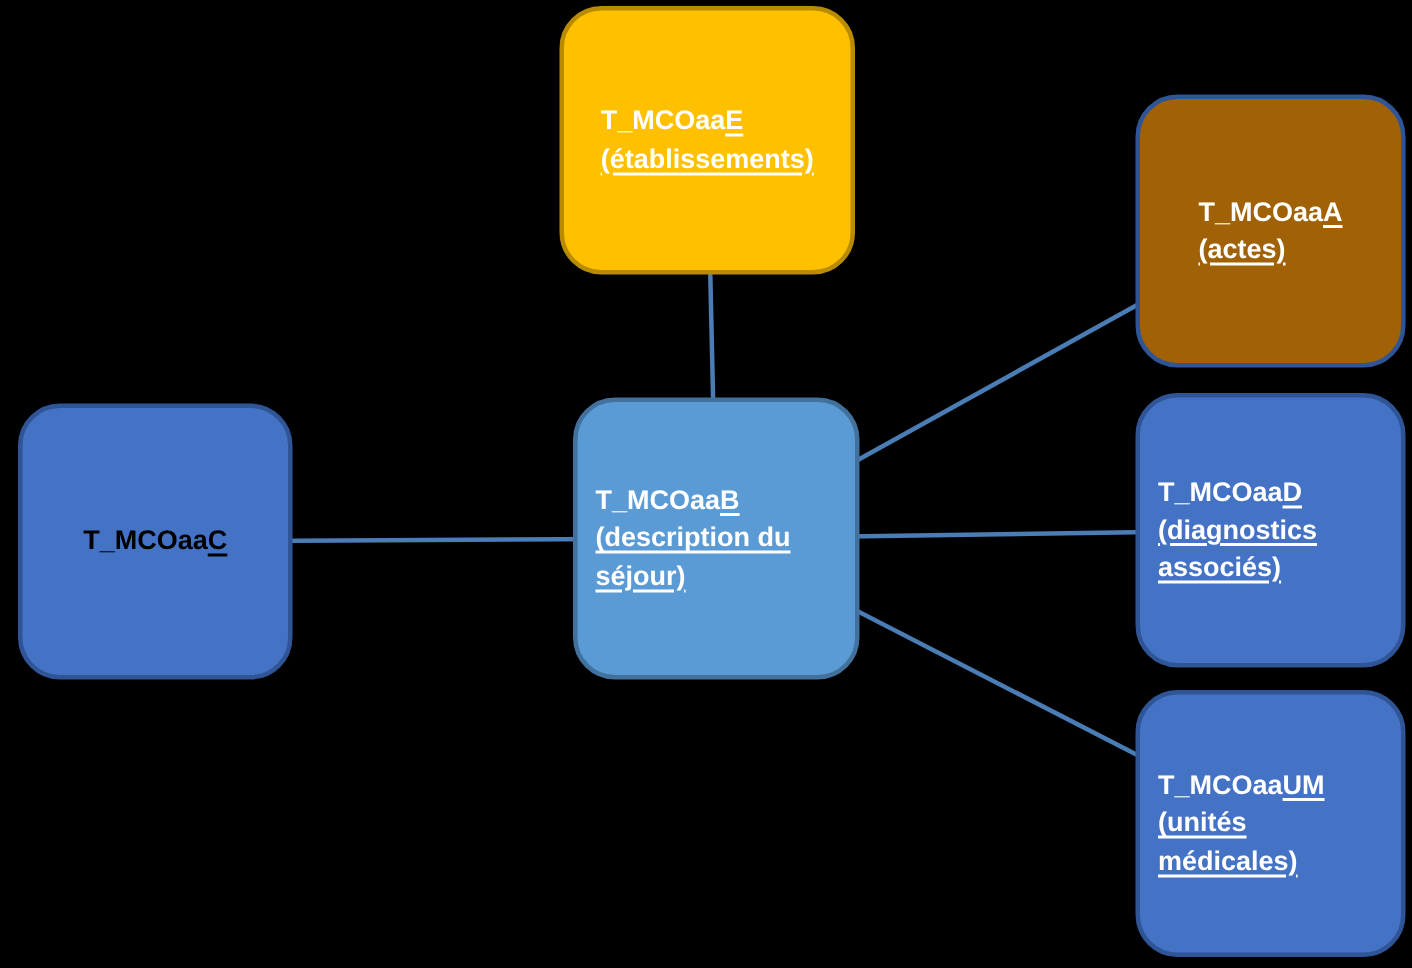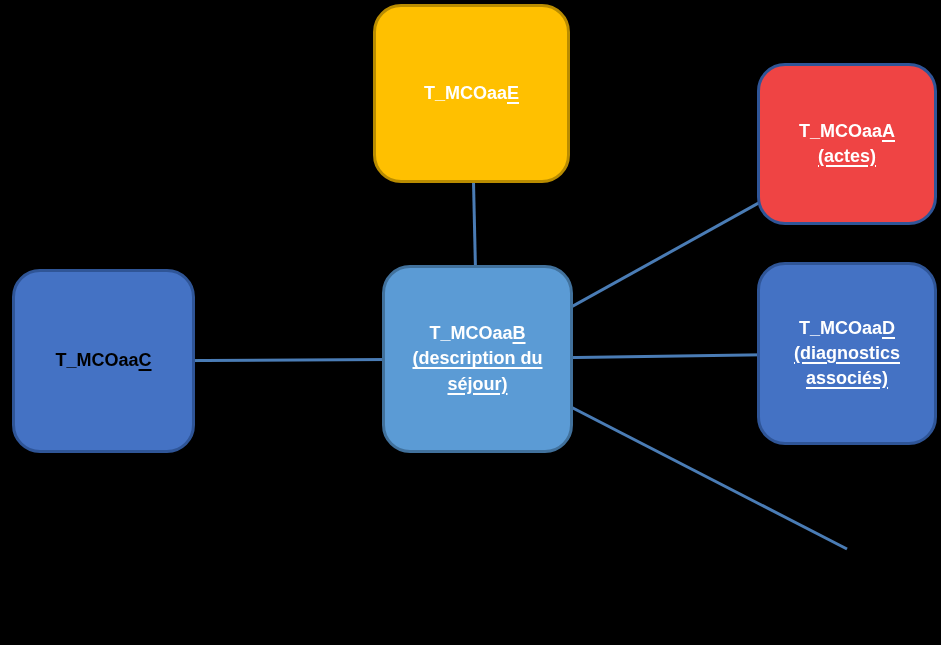--- a/index.html
+++ b/index.html
@@ -23,21 +23,21 @@
   }
   .node {
     position: absolute;
     z-index: 1;
     box-sizing: border-box;
     border: 3px solid #000;
     border-radius: 28px;
     display: flex;
     align-items: center;
     justify-content: center;
-    text-align: center;
+    text-align: left;
     padding: 22px 12px;
   }
   .node .label {
     color: #ffffff;
     font-weight: bold;
     font-size: 18px;
     line-height: 1.4;
   }
   .u {
     text-decoration: underline;
@@ -51,27 +51,30 @@
 <div class="canvas" style="background: rgb(0, 0, 0);">
   <svg class="edges" xmlns="http://www.w3.org/2000/svg">
       <line x1="477.5" y1="359" x2="471.5" y2="93.5" stroke="#4a7cb5" stroke-width="3"></line>
       <line x1="477.5" y1="359" x2="103.5" y2="361" stroke="#4a7cb5" stroke-width="3"></line>
       <line x1="477.5" y1="359" x2="847" y2="154" stroke="#4a7cb5" stroke-width="3"></line>
       <line x1="477.5" y1="359" x2="847" y2="353.5" stroke="#4a7cb5" stroke-width="3"></line>
       <line x1="477.5" y1="359" x2="847" y2="549" stroke="#4a7cb5" stroke-width="3"></line>
     </svg>
 
 <div class="node" style="left: 373px; top: 4px; width: 197px; height: 179px; background: rgb(255, 192, 0); border-color: rgb(185, 140, 0);">
-      <div class="label" style="color: rgb(255, 255, 255);"><span>T_MCOaa<span class="u">E</span></span><br></div>
+      <div class="label" style="color: rgb(255, 255, 255);"><span>T_MCOaa<span class="u">E</span></span><br><span class="u">(établissements)</span></div>
     </div>
-    <div class="node" style="left: 757px; top: 63px; width: 180px; height: 162px; background: #ef4444; border-color: rgb(47, 85, 151);">
+    <div class="node" style="left: 757px; top: 63px; width: 180px; height: 182px; background: #a16207; border-color: rgb(47, 85, 151);">
       <div class="label" style="color: rgb(255, 255, 255);"><span>T_MCOaa<span class="u">A</span></span><br><span class="u">(actes)</span></div>
     </div>
     <div class="node" style="left: 12px; top: 269px; width: 183px; height: 184px; background: rgb(68, 114, 196); border-color: rgb(47, 85, 151);">
       <div class="label" style="color: #000000;"><span>T_MCOaa<span class="u">C</span></span><br></div>
     </div>
     <div class="node" style="left: 382px; top: 265px; width: 191px; height: 188px; background: rgb(91, 155, 213); border-color: rgb(65, 113, 156);">
       <div class="label" style="color: rgb(255, 255, 255);"><span>T_MCOaa<span class="u">B</span></span><br><span class="u">(description du séjour)</span></div>
     </div>
     <div class="node" style="left: 757px; top: 262px; width: 180px; height: 183px; background: rgb(68, 114, 196); border-color: rgb(47, 85, 151);">
       <div class="label" style="color: rgb(255, 255, 255);"><span>T_MCOaa<span class="u">D</span></span><br><span class="u">(diagnostics associés)</span></div>
     </div>
+    <div class="node" style="left: 757px; top: 460px; width: 180px; height: 178px; background: rgb(68, 114, 196); border-color: rgb(47, 85, 151);">
+      <div class="label" style="color: rgb(255, 255, 255);"><span>T_MCOaa<span class="u">UM</span></span><br><span class="u">(unités médicales)</span></div>
+    </div>
   </div>
 
 </body></html>

